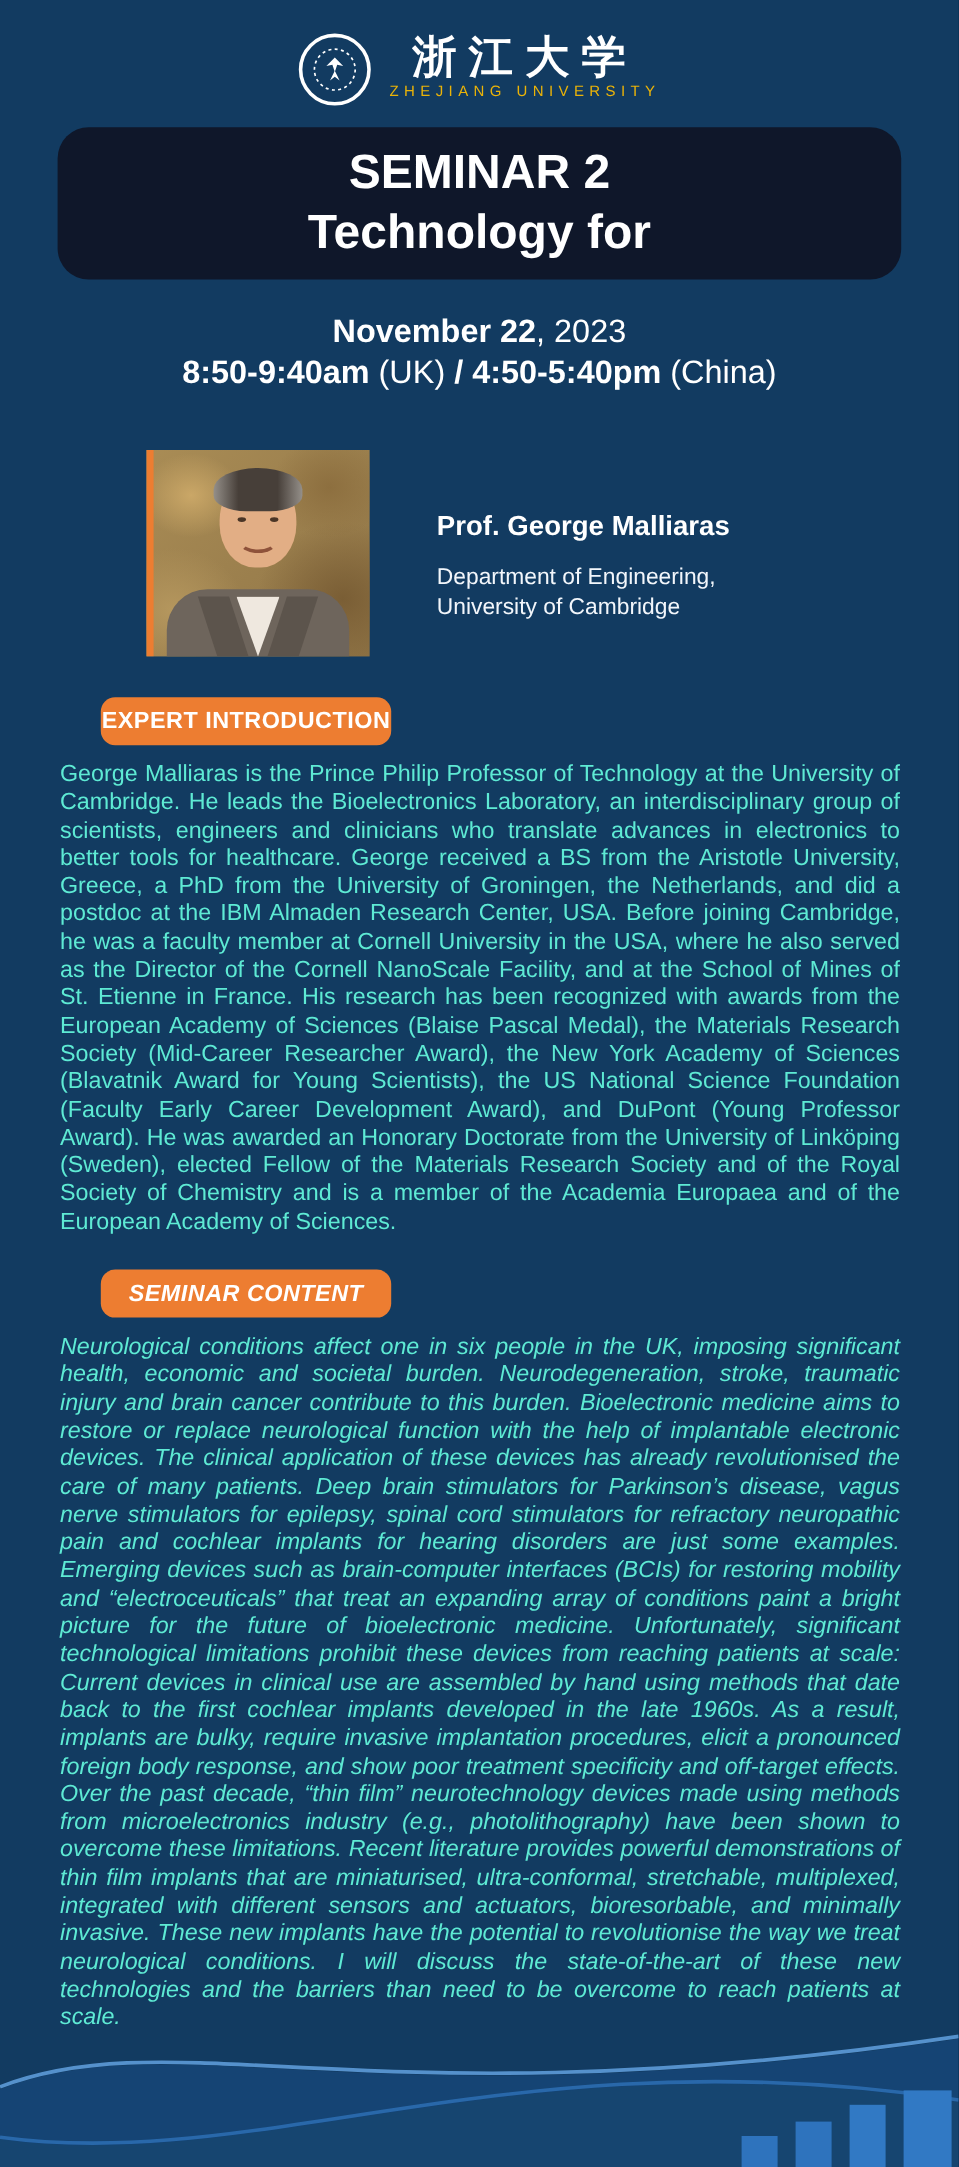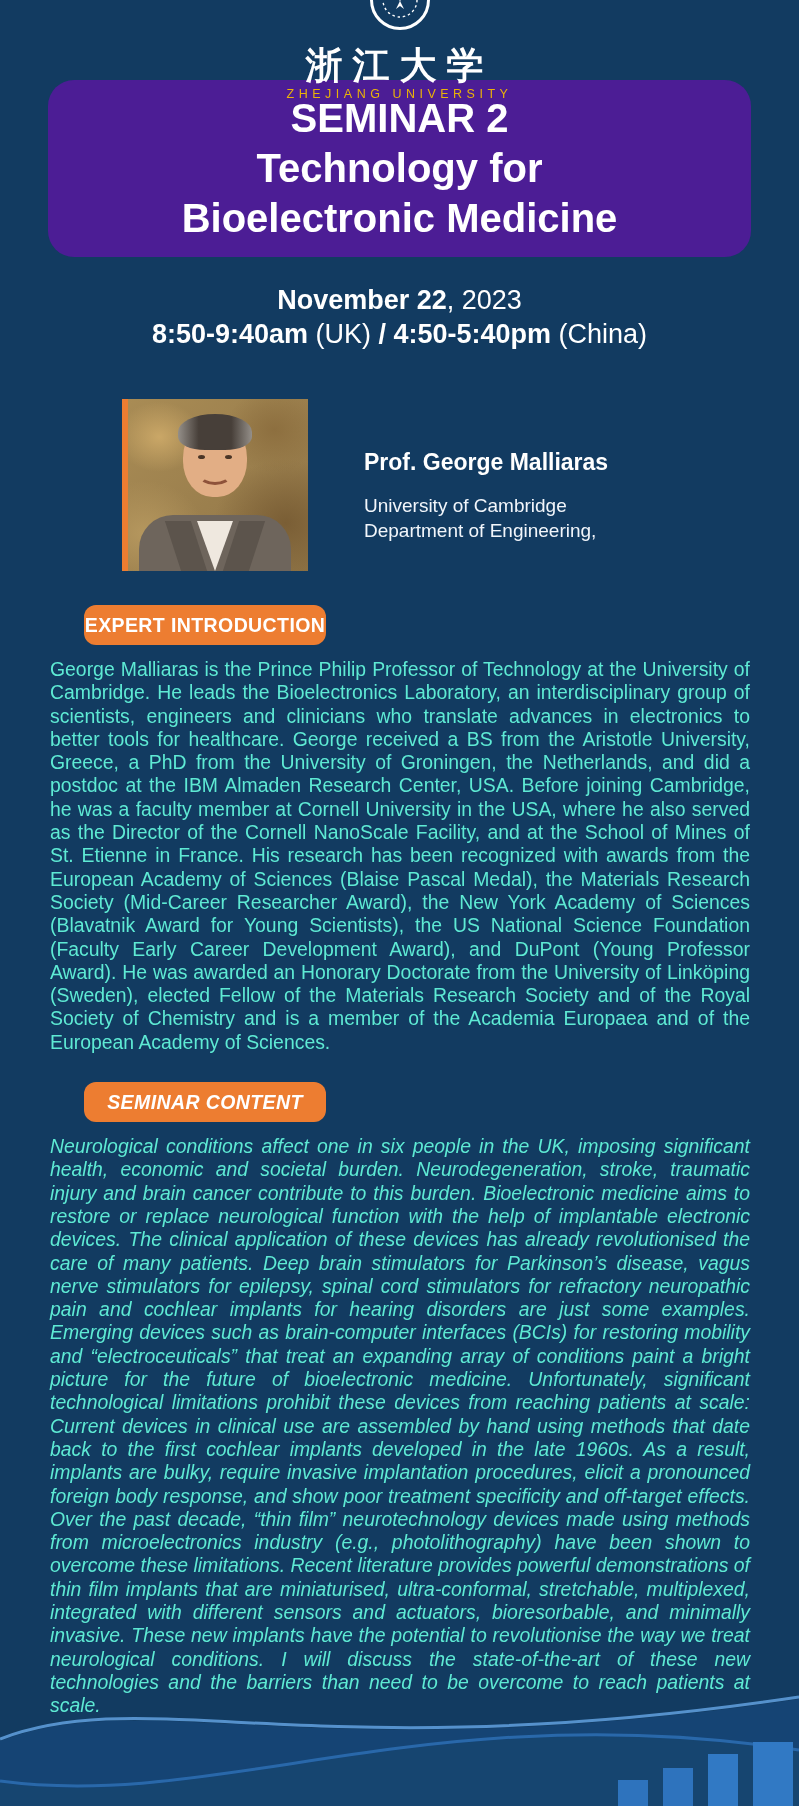--- a/index.html
+++ b/index.html
@@ -2,29 +2,29 @@
 <html><head>
 <meta charset="utf-8">
 <style>
   html,body{margin:0;padding:0;background:#0b2b49;}
   .poster{
     position:relative; width:799px; height:1806px; margin:0 auto;
     background:#123B61; overflow:hidden;
     font-family:"Liberation Sans", sans-serif; color:#fff;
   }
   
-  .header{display:flex; justify-content:center; align-items:center; gap:16px; padding-top:2px; height:66px;flex-direction:column;}
+  .header{display:flex; justify-content:center; align-items:flex-start; gap:16px; padding-top:28px; height:66px;}
   .seal{width:54px;height:54px;border:3px solid #fff;border-radius:50%;display:flex;align-items:center;justify-content:center;flex:0 0 auto;position:relative;}
   .seal svg{display:block;}
   .logo-text{display:flex;flex-direction:column;align-items:center;}
   .logo-zh{font-size:37px;font-weight:bold;letter-spacing:10px;line-height:40px;white-space:nowrap;}
   .logo-en{font-size:12.5px;letter-spacing:4.5px;margin-top:1px;color:#eab308;white-space:nowrap;}
   
   .banner{
-    margin:12px 48px 0 48px; background:#4c1d95; border-radius:26px;
+    margin:12px 48px 0 48px; background:#0f172a; border-radius:26px;
     text-align:center; padding:13px 6px 14px 6px;
   }
   .banner div{font-size:40px;font-weight:bold;line-height:50px;color:#fff;}
   
   .schedule{text-align:center;margin-top:26px;font-size:27px;line-height:34px;color:#fff;}
   .schedule .b{font-weight:bold;}
   
   .speaker{display:flex;margin:48px 0 0 122px;}
   .photo{position:relative;width:186px;height:172px;overflow:hidden;flex:0 0 auto;
     background:
@@ -78,21 +78,20 @@
     </div>
     <div class="logo-text">
       <div class="logo-zh">浙江大学</div>
       <div class="logo-en">ZHEJIANG UNIVERSITY</div>
     </div>
   </div>
 
   <div class="banner">
     <div>SEMINAR 2</div>
     <div>Technology for</div>
-    <div>Bioelectronic Medicine</div>
   </div>
 
   <div class="schedule">
     <div class="date-line"><span class="b">November 22</span><span>, 2023</span></div>
     <div class="time-line"><span class="b">8:50-9:40am</span><span> (UK) </span><span class="b">/ 4:50-5:40pm</span><span> (China)</span></div>
   </div>
 
   <div class="speaker">
     <div class="photo">
       <div class="torso">
@@ -104,22 +103,22 @@
         <div class="hair"></div>
         <div class="eye l"></div>
         <div class="eye r"></div>
         <div class="smile"></div>
       </div>
       <div class="photo-bar"></div>
     </div>
     <div class="speaker-info">
       <div class="speaker-name">Prof. George Malliaras</div>
       <div class="speaker-affil">
+        <div>Department of Engineering,</div>
         <div>University of Cambridge</div>
-        <div>Department of Engineering,</div>
       </div>
     </div>
   </div>
 
   <div class="section">
     <div class="badge">EXPERT INTRODUCTION</div>
     <p class="body-text">George Malliaras is the Prince Philip Professor of Technology at the University of Cambridge. He leads the Bioelectronics Laboratory, an interdisciplinary group of scientists, engineers and clinicians who translate advances in electronics to better tools for healthcare. George received a BS from the Aristotle University, Greece, a PhD from the University of Groningen, the Netherlands, and did a postdoc at the IBM Almaden Research Center, USA. Before joining Cambridge, he was a faculty member at Cornell University in the USA, where he also served as the Director of the Cornell NanoScale Facility, and at the School of Mines of St. Etienne in France. His research has been recognized with awards from the European Academy of Sciences (Blaise Pascal Medal), the Materials Research Society (Mid-Career Researcher Award), the New York Academy of Sciences (Blavatnik Award for Young Scientists), the US National Science Foundation (Faculty Early Career Development Award), and DuPont (Young Professor Award). He was awarded an Honorary Doctorate from the University of Linköping (Sweden), elected Fellow of the Materials Research Society and of the Royal Society of Chemistry and is a member of the Academia Europaea and of the European Academy of Sciences.</p>
   </div>
 
   <div class="section">

